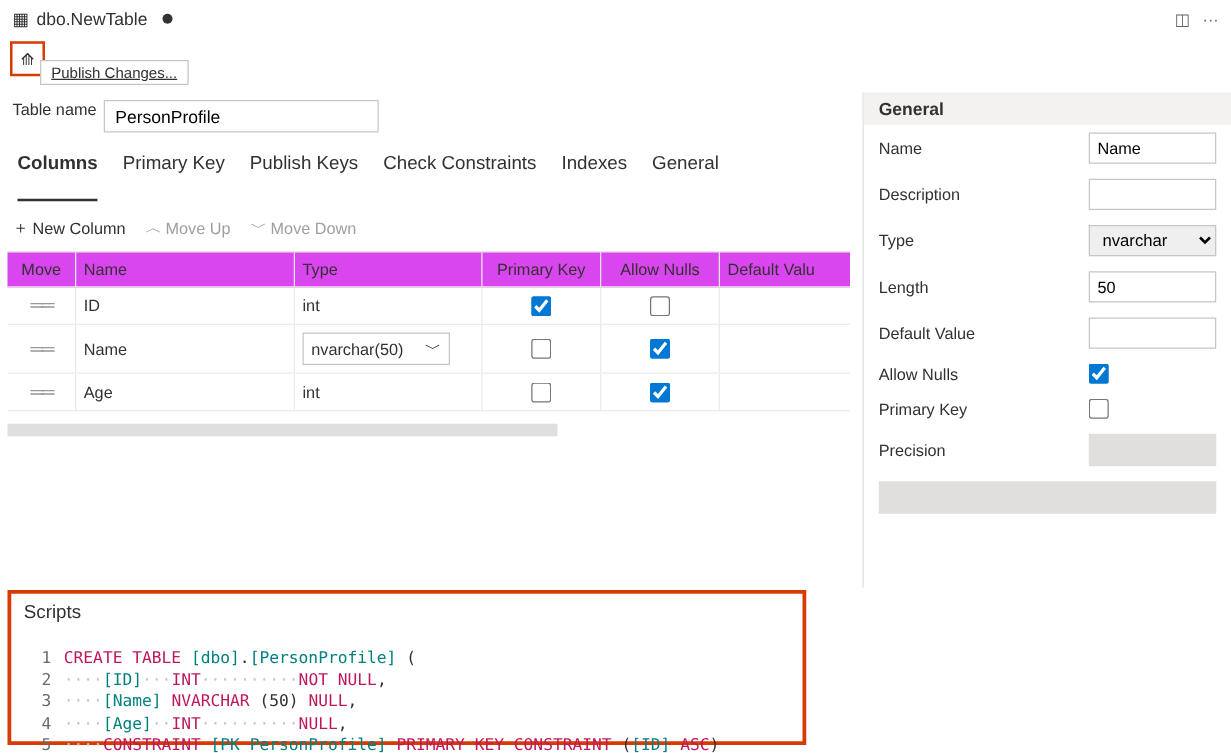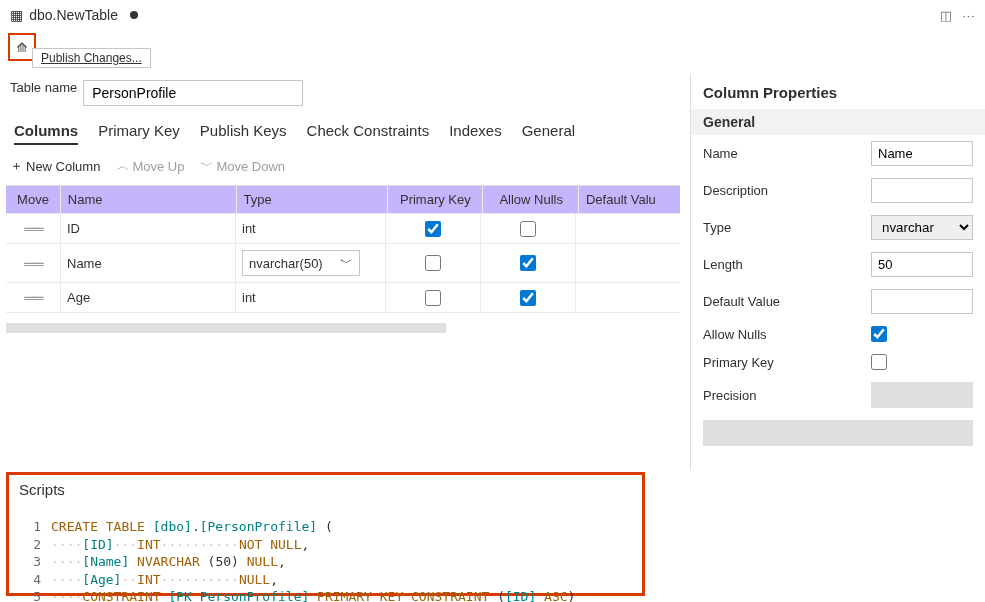--- a/index.html
+++ b/index.html
@@ -81,21 +81,21 @@
       font-size: 14px;
     }
     .tabs-row {
       display: flex;
       gap: 20px;
       padding: 10px 14px 6px 14px;
       font-size: 15px;
     }
     .tabs-row .tab {
       cursor: pointer;
-      padding-bottom: 4px;
+      padding-bottom: 20px;
     }
     .tabs-row .tab.active {
       font-weight: 600;
       border-bottom: 2px solid #323130;
     }
     .actions-row {
       display: flex;
       gap: 16px;
       padding: 6px 10px;
       font-size: 13px;
@@ -108,21 +108,21 @@
     .actions-row .action.disabled { color: #a19f9d; cursor: default; }
     .grid {
       border-top: 1px solid #e1dfdd;
       margin: 4px 10px 0 6px;
     }
     .grid-header, .grid-row {
       display: flex;
       border-bottom: 1px solid #edebe9;
       align-items: stretch;
     }
-    .grid-header { background: #c4b5fd; justify-content: space-between; }
+    .grid-header { background: #d946ef; }
     .grid-cell {
       padding: 6px 6px;
       border-right: 1px solid #edebe9;
       display: flex;
       align-items: center;
       font-size: 13px;
     }
     .grid-header .grid-cell { font-weight: 400; }
     .col-move { width: 55px; justify-content: center; }
     .col-name { width: 175px; }
@@ -189,21 +189,21 @@
       height: 124px;
     }
     .scripts-pane .title { font-size: 15px; margin-bottom: 20px; }
     .code {
       font-family: Consolas, monospace;
       font-size: 13px;
       line-height: 1.35;
       white-space: pre;
     }
     .code .ln { color: #6a6a6a; display: inline-block; width: 22px; text-align: right; margin-right: 10px;}
-    .code .kw { color: #a16207; }
+    .code .kw { color: #be185d; }
     .code .id { color: #008080; }
     .code .ws { color: #c8c6c4; }
     .grid-header .col-default { border-right: none; }
     .grid-row .col-default { border-right: none; }
   </style>
 </head>
 <body>
 
 <div class="titlebar">
   <div class="tab">
@@ -311,21 +311,20 @@
               <input type="checkbox" class="chk" checked="" style="">
             </div>
             <div class="grid-cell col-default"></div>
           </div>
         </div>
     </div>
     <div class="scrollbar-strip"></div>
   </div>
 
   <div class="right-pane">
-    <div class="hdr">Column Properties</div>
     <div class="section">General</div>
     <div class="prop-row">
       <label>Name</label>
       <input type="text" value="Name" style="">
     </div>
     <div class="prop-row">
       <label>Description</label>
       <input type="text" value="" style="">
     </div>
     <div class="prop-row">

